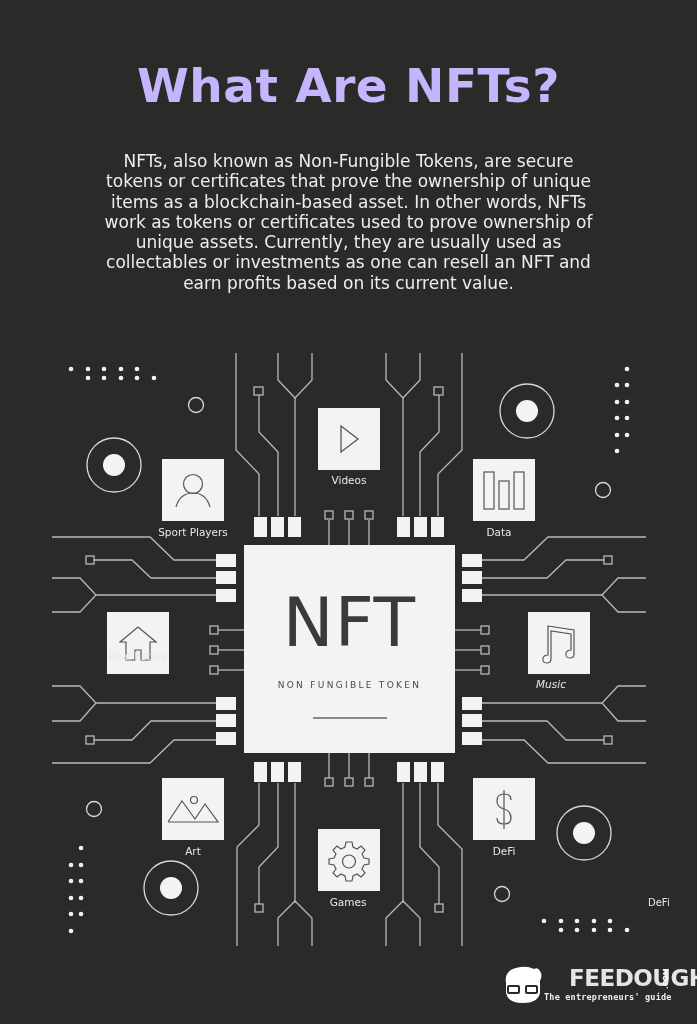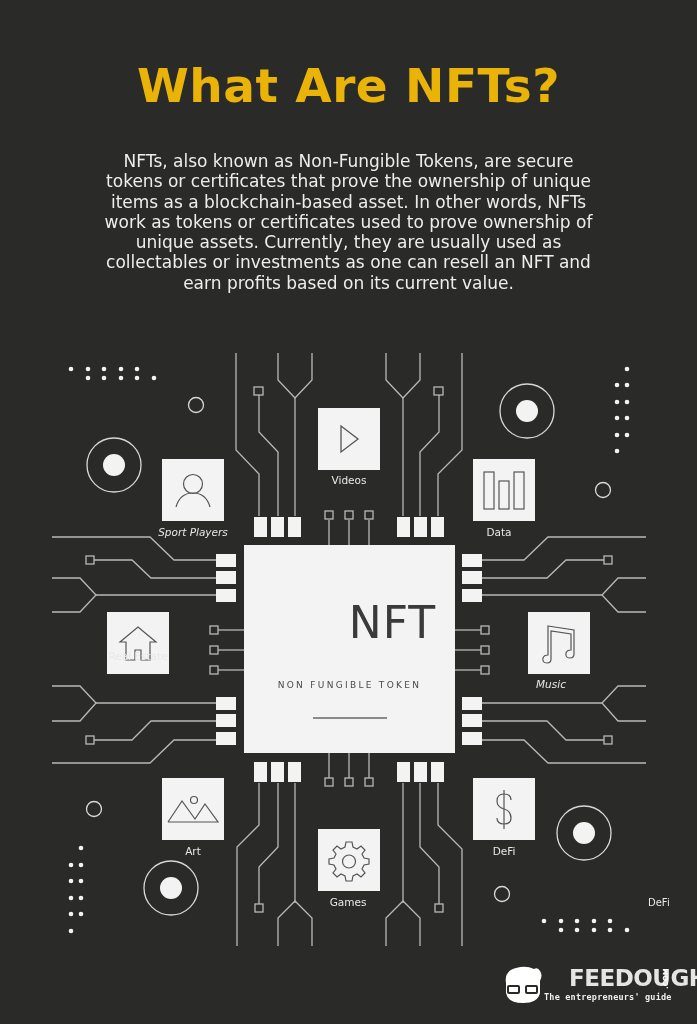--- a/index.html
+++ b/index.html
@@ -11,21 +11,21 @@
     font-family: "DejaVu Sans", sans-serif;
     color: #f3f3f3;
   }
   .title {
     position: absolute; left: 0; top: 58px; width: 697px;
     text-align: center;
     font-family: "DejaVu Sans", sans-serif;
     font-weight: bold;
     font-size: 47px;
     letter-spacing: 0.5px;
-    color: #eab308;
+    color: #c4b5fd;
   }
   .intro {
     position: absolute; left: 100px; top: 151px; width: 497px;
     text-align: center;
     font-size: 17px;
     line-height: 20.3px;
     color: #ededed;
   }
   svg.board { position: absolute; left: 0; top: 0; }
   .tile {
@@ -41,21 +41,21 @@
     font-size: 10.5px;
     color: #e8e8e8;
   }
   .chip {
     position: absolute; left: 244px; top: 545px; width: 211px; height: 208px;
     background: #f3f3f3;
   }
   .chip-big {
     position: absolute; left: 0; top: 40px; width: 211px; text-align: center;
     font-family: "DejaVu Sans", sans-serif;
-    font-size: 44px; color: #3a3a3a; letter-spacing: 1px; line-height: 76px; margin-left: 43px;
+    font-size: 68px; color: #3a3a3a; letter-spacing: 1px; line-height: 76px;
   }
   .chip-sub {
     position: absolute; left: 0; top: 135px; width: 211px; text-align: center;
     font-size: 9px; color: #4a4a4a; letter-spacing: 2.3px;
   }
   .chip-line {
     position: absolute; left: 69px; top: 172px; width: 74px; height: 2px; background: #8a8a8a;
   }
   .corner-label {
     position: absolute; left: 648px; top: 897px; font-size: 10px; color: #e8e8e8;
@@ -266,21 +266,21 @@
 </div>
 
 <div class="tile" style="left:162px;top:459px;">
   <svg width="62" height="62" viewBox="0 0 62 62">
     <g fill="none" stroke="#555" stroke-width="1.2">
       <circle cx="31" cy="25" r="9.5"></circle>
       <path d="M14 48 Q 18 34 31 34 Q 44 34 48 48"></path>
     </g>
   </svg>
 </div>
-<div class="tile-label" style="left:133px;top:526px;font-style:italic;">Sport Players</div>
+<div class="tile-label" style="left:133px;top:526px;">Sport Players</div>
 
 <div class="tile" style="left:318px;top:408px;">
   <svg width="62" height="62" viewBox="0 0 62 62">
     <polygon points="23,18 40,31 23,44" fill="none" stroke="#555" stroke-width="1.3"></polygon>
   </svg>
 </div>
 <div class="tile-label" style="left:289px;top:474px;">Videos</div>
 
 <div class="tile" style="left:473px;top:459px;">
   <svg width="62" height="62" viewBox="0 0 62 62">

